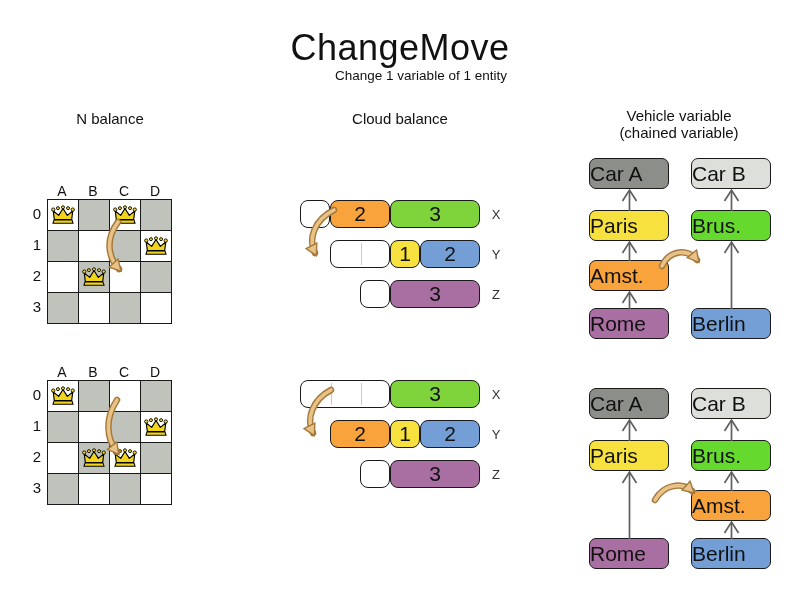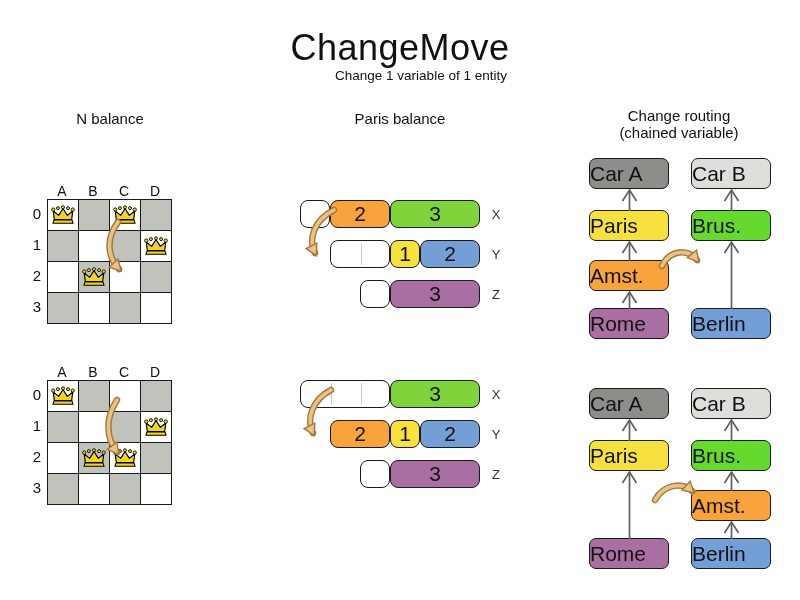--- a/index.html
+++ b/index.html
@@ -46,22 +46,22 @@
 </style>
 </head>
 <body>
 
 <div class="canvas">
 
   <div class="title">ChangeMove</div>
   <div class="subtitle">Change 1 variable of 1 entity</div>
 
   <div class="section-label" id="lbl-nq">N balance</div>
-  <div class="section-label" id="lbl-cloud">Paris balance</div>
-  <div class="section-label" id="lbl-vrp">Change routing</div>
+  <div class="section-label" id="lbl-cloud">Cloud balance</div>
+  <div class="section-label" id="lbl-vrp">Vehicle variable</div>
   <div class="section-label" id="lbl-vrp2">(chained variable)</div>
 
   <div class="board" id="board0">
       <span class="collab" style="left: 32px;">A</span>
       <span class="collab" style="left: 63px;">B</span>
       <span class="collab" style="left: 94px;">C</span>
       <span class="collab" style="left: 125px;">D</span>
       <span class="rowlab" style="top: 22px;">0</span>
       <span class="rowlab" style="top: 53px;">1</span>
       <span class="rowlab" style="top: 84px;">2</span>

